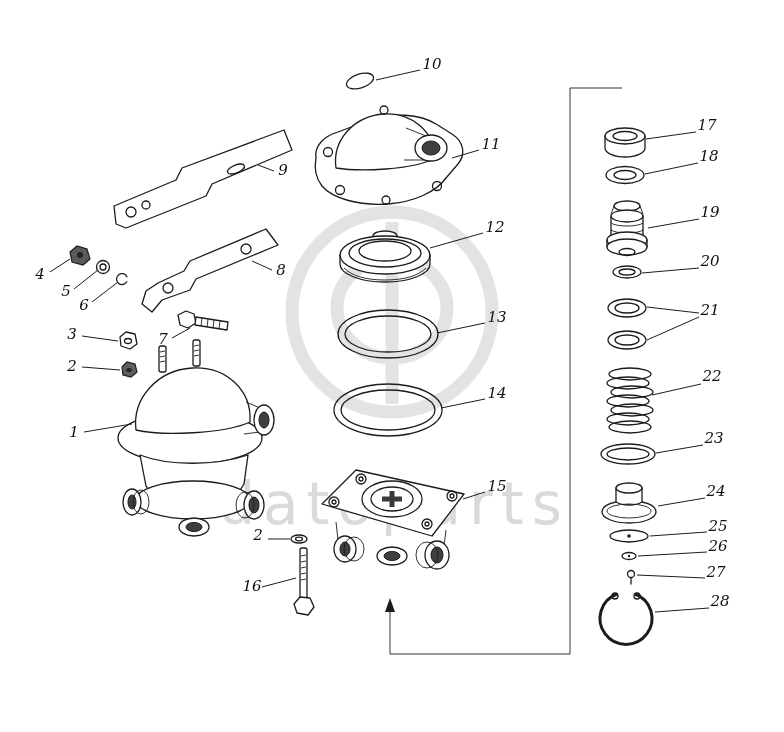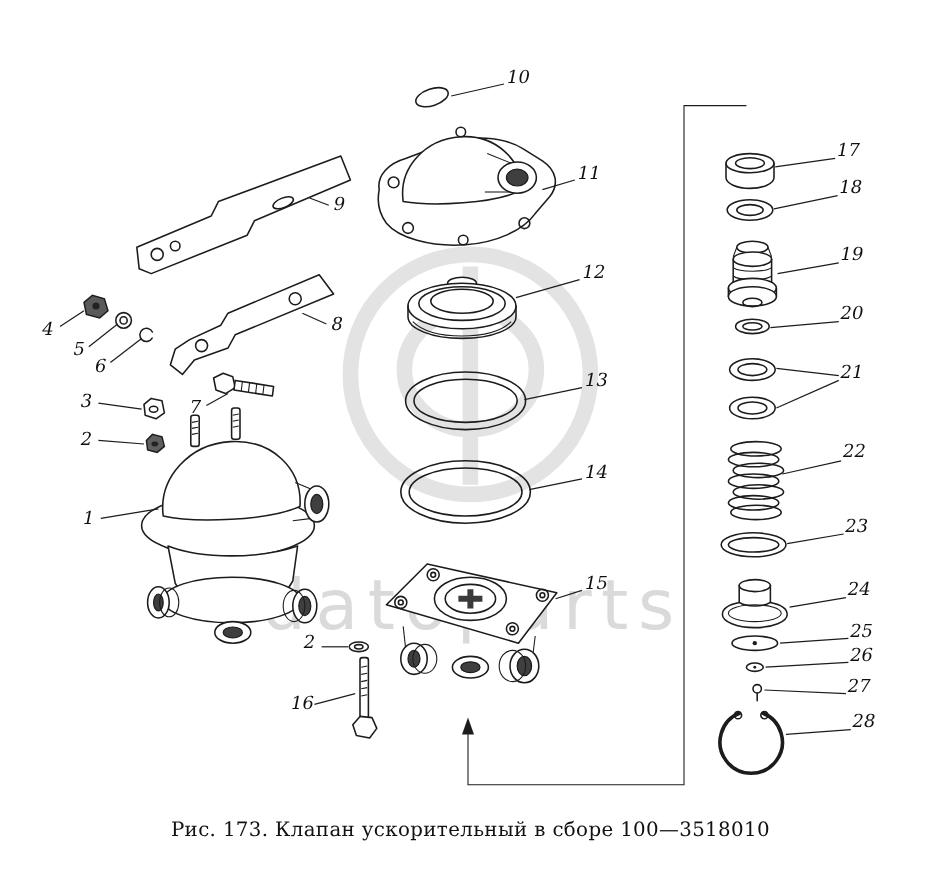--- a/index.html
+++ b/index.html
@@ -327,14 +327,13 @@
         <text x="718" y="531" class="part-label">25</text>
         <line x1="707" y1="552" x2="638" y2="556" class="leader"></line>
         <text x="718" y="551" class="part-label">26</text>
         <line x1="705" y1="578" x2="637" y2="575" class="leader"></line>
         <text x="716" y="577" class="part-label">27</text>
         <line x1="709" y1="608" x2="655" y2="612" class="leader"></line>
         <text x="720" y="606" class="part-label">28</text>
       </g>
   </svg>
 
-  <div class="caption">Рис. 173. Клапан ускорительный в сборе 100—3518010</div>
 </div>
 
 </body></html>

